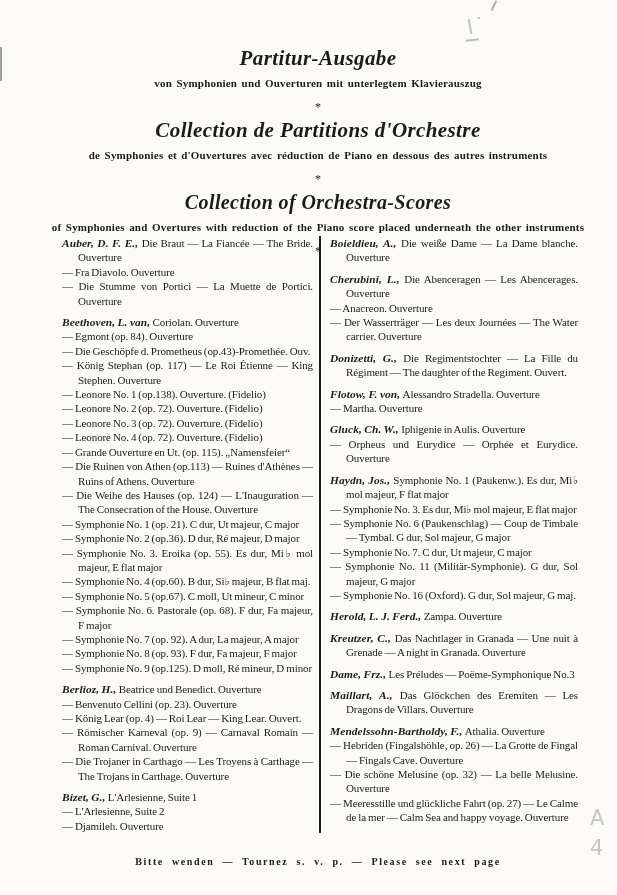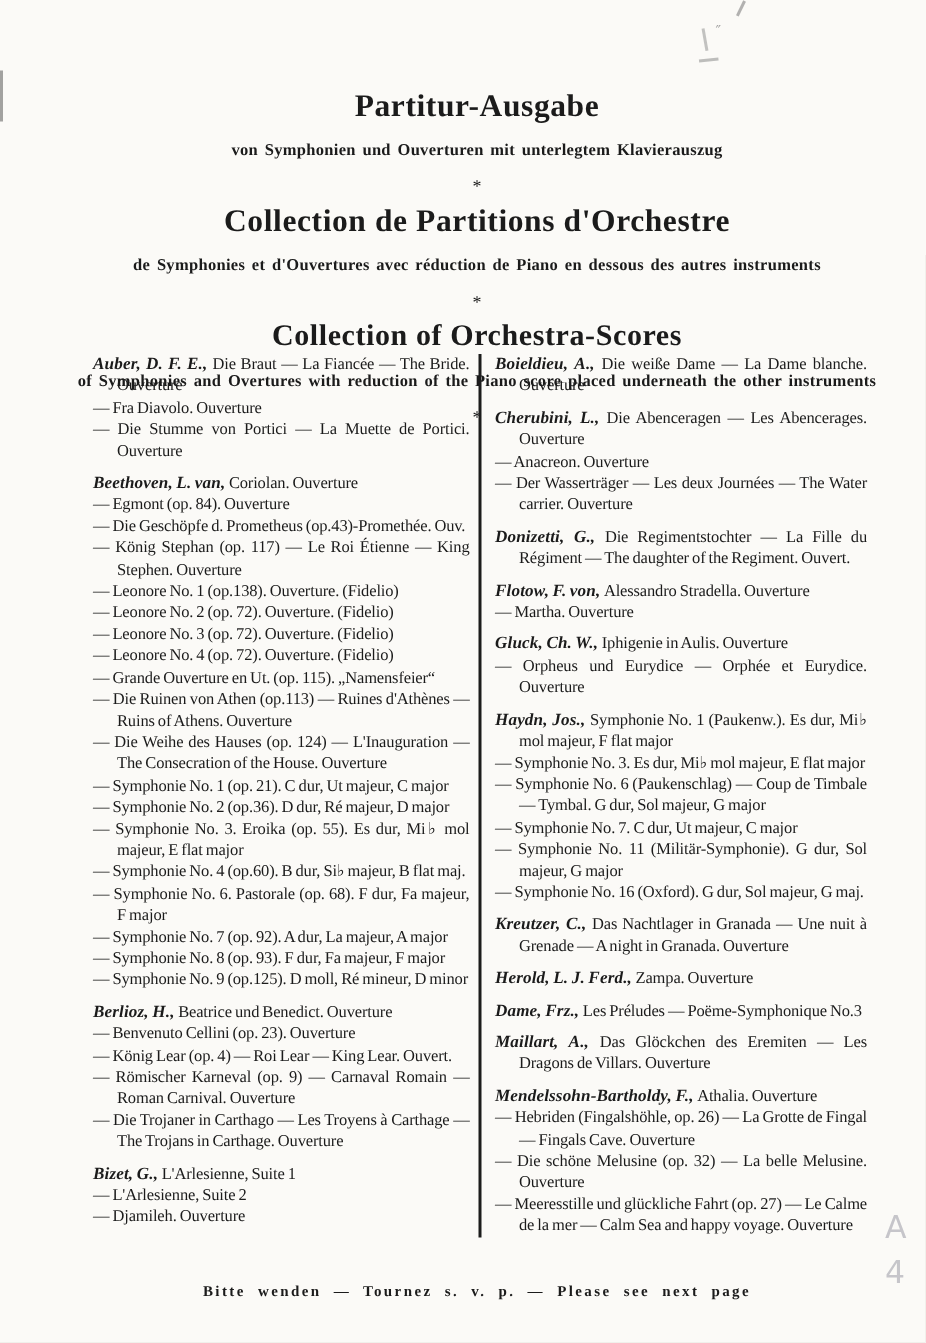--- a/index.html
+++ b/index.html
@@ -9,24 +9,24 @@
     margin:0 auto;
     background:#fbfaf7;
     font-family:"Liberation Serif", serif;
     color:#1b1b1b;
     overflow:hidden;
   }
   
   .header { position:absolute; left:35px; top:46px; width:566px; text-align:center; }
   .title {
     font-family:"Liberation Serif", serif;
-    font-weight:bold; 
+    font-weight:bold; font-style:italic;
     font-size:21px; line-height:24px;
     letter-spacing:0.4px;
-    margin:12px;
+    margin:0;
   }
   .title-en { font-size:20px; }
   .subtitle {
     font-size:11px; line-height:13px;
     margin:12px; margin-top:7px;
     letter-spacing:0.2px; word-spacing:1.5px;font-weight:bold;
   }
   .star { font-size:12px; line-height:10px; margin-top:5px; margin-bottom:4px; }
   .title-fr, .title-en { margin-top:6px; }
   
@@ -115,20 +115,21 @@
           <div class="entry"><span>— </span><span>Leonore No. 2 (op. 72). Ouverture. (Fidelio)</span></div>
           <div class="entry"><span>— </span><span>Leonore No. 3 (op. 72). Ouverture. (Fidelio)</span></div>
           <div class="entry"><span>— </span><span>Leonore No. 4 (op. 72). Ouverture. (Fidelio)</span></div>
           <div class="entry"><span>— </span><span>Grande Ouverture en Ut. (op. 115). „Namensfeier“</span></div>
           <div class="entry"><span>— </span><span>Die Ruinen von Athen (op.113) — Ruines d'Athènes — Ruins of Athens. Ouverture</span></div>
           <div class="entry"><span>— </span><span>Die Weihe des Hauses (op. 124) — L'Inauguration — The Consecration of the House. Ouverture</span></div>
           <div class="entry"><span>— </span><span>Symphonie No. 1 (op. 21). C dur, Ut majeur, C major</span></div>
           <div class="entry"><span>— </span><span>Symphonie No. 2 (op.36). D dur, Ré majeur, D major</span></div>
           <div class="entry"><span>— </span><span>Symphonie No. 3. Eroika (op. 55). Es dur, Mi♭ mol majeur, E flat major</span></div>
           <div class="entry"><span>— </span><span>Symphonie No. 4 (op.60). B dur, Si♭ majeur, B flat maj.</span></div>
+          <div class="entry"><span>— </span><span>Symphonie No. 5 (op.67). C moll, Ut mineur, C minor</span></div>
           <div class="entry"><span>— </span><span>Symphonie No. 6. Pastorale (op. 68). F dur, Fa majeur, F major</span></div>
           <div class="entry"><span>— </span><span>Symphonie No. 7 (op. 92). A dur, La majeur, A major</span></div>
           <div class="entry"><span>— </span><span>Symphonie No. 8 (op. 93). F dur, Fa majeur, F major</span></div>
           <div class="entry"><span>— </span><span>Symphonie No. 9 (op.125). D moll, Ré mineur, D minor</span></div>
         </div>
         <div class="group">
           <div class="entry"><span class="lead">Berlioz, H., </span><span>Beatrice und Benedict. Ouverture</span></div>
           <div class="entry"><span>— </span><span>Benvenuto Cellini (op. 23). Ouverture</span></div>
           <div class="entry"><span>— </span><span>König Lear (op. 4) — Roi Lear — King Lear. Ouvert.</span></div>
           <div class="entry"><span>— </span><span>Römischer Karneval (op. 9) — Carnaval Romain — Roman Carnival. Ouverture</span></div>
@@ -163,24 +164,24 @@
         </div>
         <div class="group">
           <div class="entry"><span class="lead">Haydn, Jos., </span><span>Symphonie No. 1 (Paukenw.). Es dur, Mi♭ mol majeur, F flat major</span></div>
           <div class="entry"><span>— </span><span>Symphonie No. 3. Es dur, Mi♭ mol majeur, E flat major</span></div>
           <div class="entry"><span>— </span><span>Symphonie No. 6 (Paukenschlag) — Coup de Timbale — Tymbal. G dur, Sol majeur, G major</span></div>
           <div class="entry"><span>— </span><span>Symphonie No. 7. C dur, Ut majeur, C major</span></div>
           <div class="entry"><span>— </span><span>Symphonie No. 11 (Militär-Symphonie). G dur, Sol majeur, G major</span></div>
           <div class="entry"><span>— </span><span>Symphonie No. 16 (Oxford). G dur, Sol majeur, G maj.</span></div>
         </div>
         <div class="group">
-          <div class="entry"><span class="lead">Kreutzer, C., </span><span>Das Nachtlager in Granada — Une nuit à Grenade — A night in Granada. Ouverture</span></div>
+          <div class="entry"><span class="lead">Herold, L. J. Ferd., </span><span>Zampa. Ouverture</span></div>
         </div>
         <div class="group">
-          <div class="entry"><span class="lead">Herold, L. J. Ferd., </span><span>Zampa. Ouverture</span></div>
+          <div class="entry"><span class="lead">Kreutzer, C., </span><span>Das Nachtlager in Granada — Une nuit à Grenade — A night in Granada. Ouverture</span></div>
         </div>
         <div class="group">
           <div class="entry"><span class="lead">Dame, Frz., </span><span>Les Préludes — Poëme-Symphonique No.3</span></div>
         </div>
         <div class="group">
           <div class="entry"><span class="lead">Maillart, A., </span><span>Das Glöckchen des Eremiten — Les Dragons de Villars. Ouverture</span></div>
         </div>
         <div class="group">
           <div class="entry"><span class="lead">Mendelssohn-Bartholdy, F., </span><span>Athalia. Ouverture</span></div>
           <div class="entry"><span>— </span><span>Hebriden (Fingalshöhle, op. 26) — La Grotte de Fingal — Fingals Cave. Ouverture</span></div>

